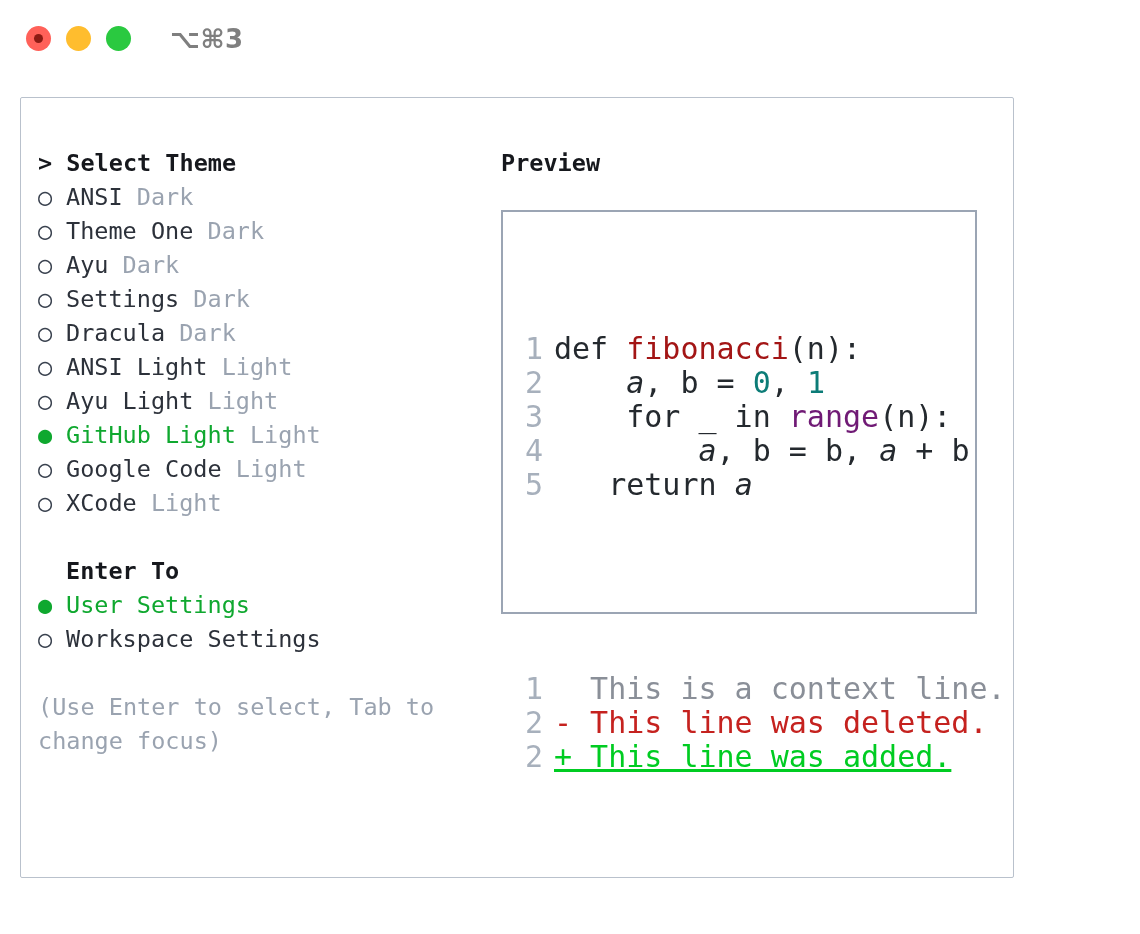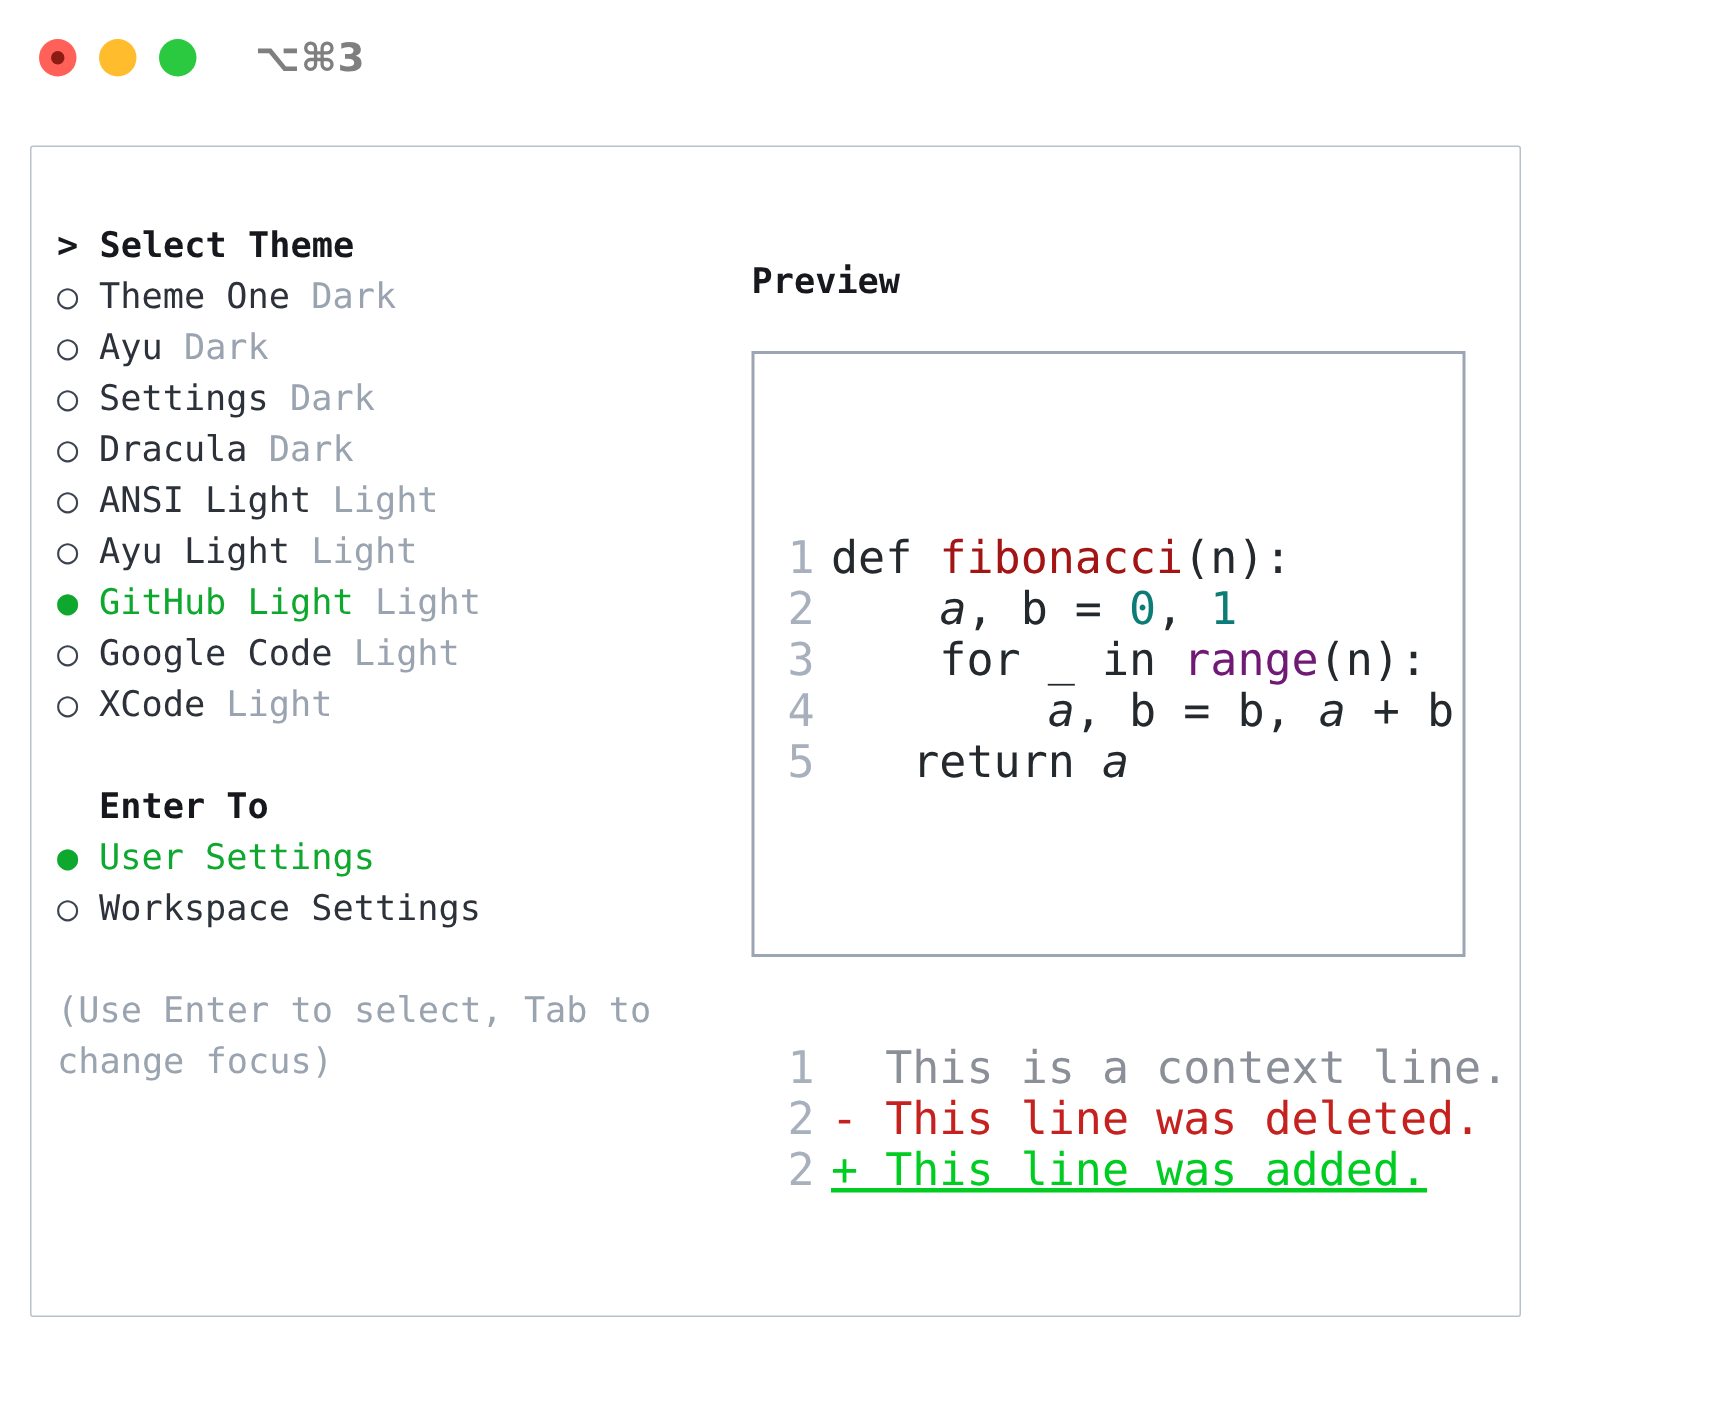--- a/index.html
+++ b/index.html
@@ -144,21 +144,20 @@
     left: 480px;
     top: 48px;
     width: 500px;
   }
   .preview-title {
     font-size: 23.5px;
     line-height: 34px;
     font-weight: bold;
     color: #16181d;
     white-space: pre;
-    margin-top: 24px;
   }
   .preview-box {
     margin-top: 30px;
     width: 476px;
     height: 404px;
     box-sizing: border-box;
     border: 2px solid #9ba5b4;
     background: #ffffff;
     position: relative;
   }
@@ -201,20 +200,21 @@
     </div>
     <div class="shortcut">⌥⌘3</div>
   </div>
 
   <div class="panel">
     <div class="columns">
 
       <div class="left-col">
         <div class="section-title">&gt; Select Theme</div>
         <div id="theme-list">
+            <div class="opt-row"><span class="marker">○</span><span class="opt-label">ANSI</span><span> </span><span class="opt-variant">Dark</span></div>
             <div class="opt-row"><span class="marker">○</span><span class="opt-label">Theme One</span><span> </span><span class="opt-variant">Dark</span></div>
             <div class="opt-row"><span class="marker">○</span><span class="opt-label">Ayu</span><span> </span><span class="opt-variant">Dark</span></div>
             <div class="opt-row"><span class="marker">○</span><span class="opt-label">Settings</span><span> </span><span class="opt-variant">Dark</span></div>
             <div class="opt-row"><span class="marker">○</span><span class="opt-label">Dracula</span><span> </span><span class="opt-variant">Dark</span></div>
             <div class="opt-row"><span class="marker">○</span><span class="opt-label">ANSI Light</span><span> </span><span class="opt-variant">Light</span></div>
             <div class="opt-row"><span class="marker">○</span><span class="opt-label">Ayu Light</span><span> </span><span class="opt-variant">Light</span></div>
             <div class="opt-row selected"><span class="marker sel">●</span><span class="opt-label">GitHub Light</span><span> </span><span class="opt-variant">Light</span></div>
             <div class="opt-row"><span class="marker">○</span><span class="opt-label">Google Code</span><span> </span><span class="opt-variant">Light</span></div>
             <div class="opt-row"><span class="marker">○</span><span class="opt-label">XCode</span><span> </span><span class="opt-variant">Light</span></div>
           </div>

